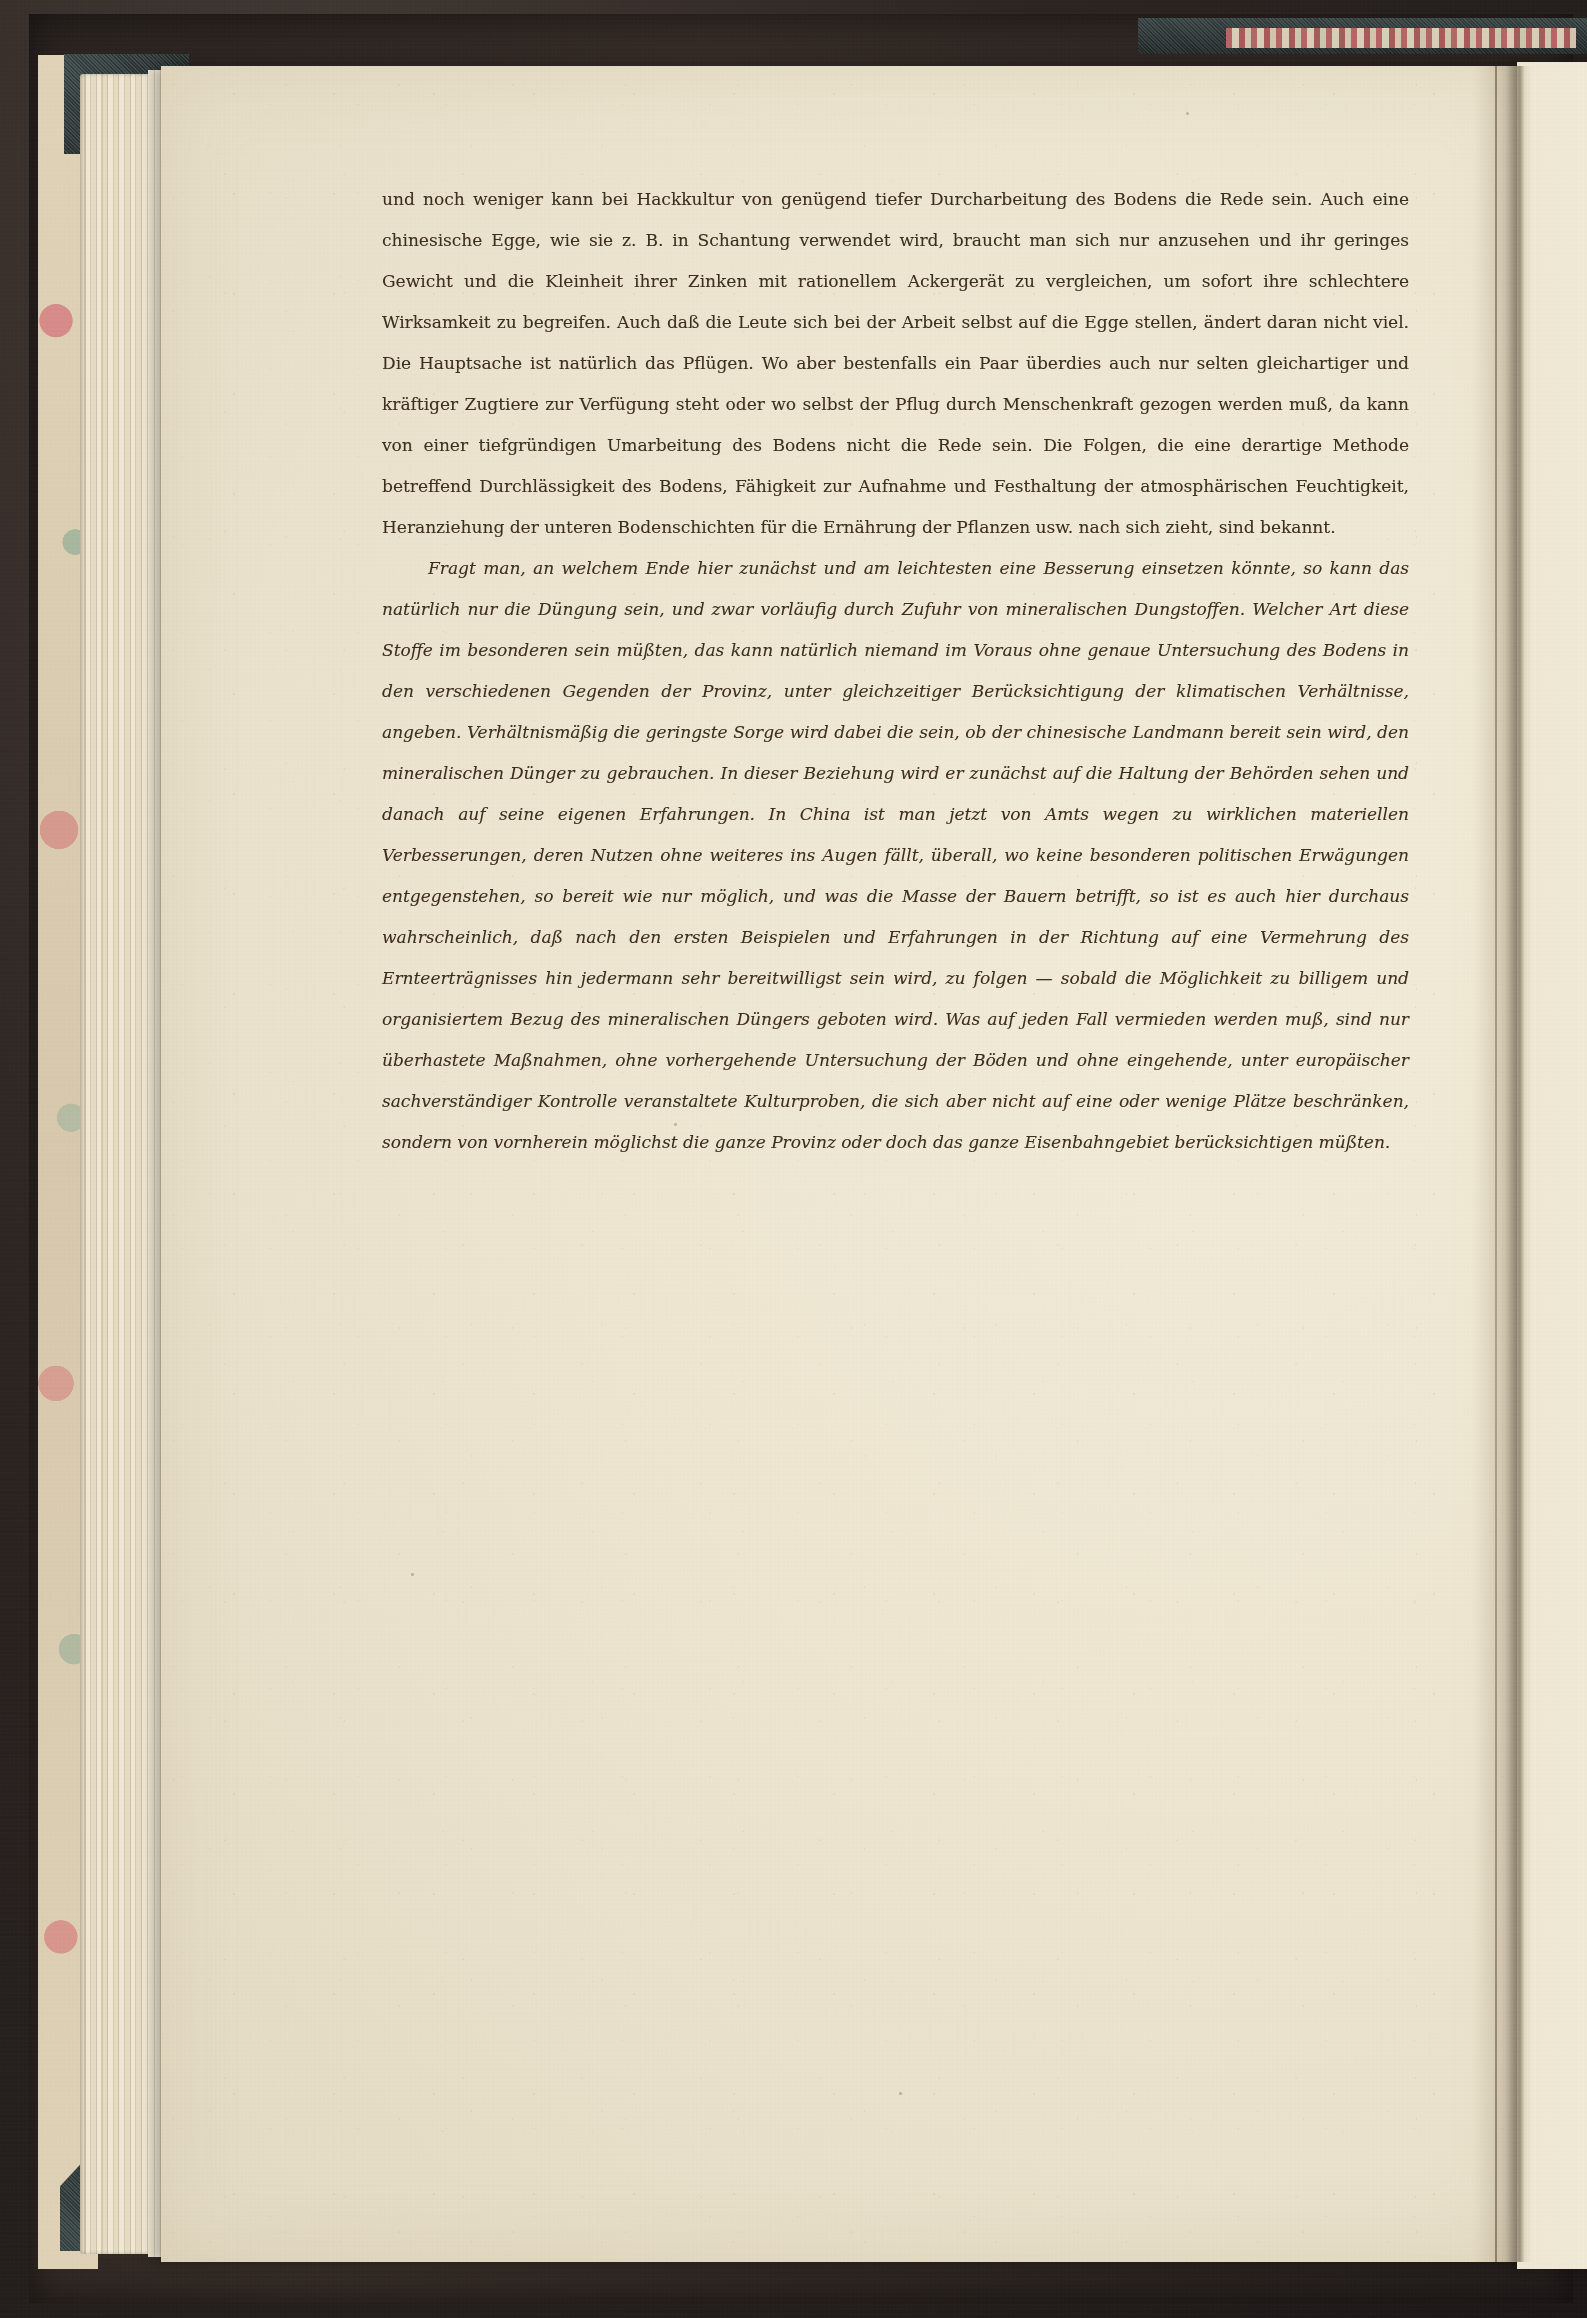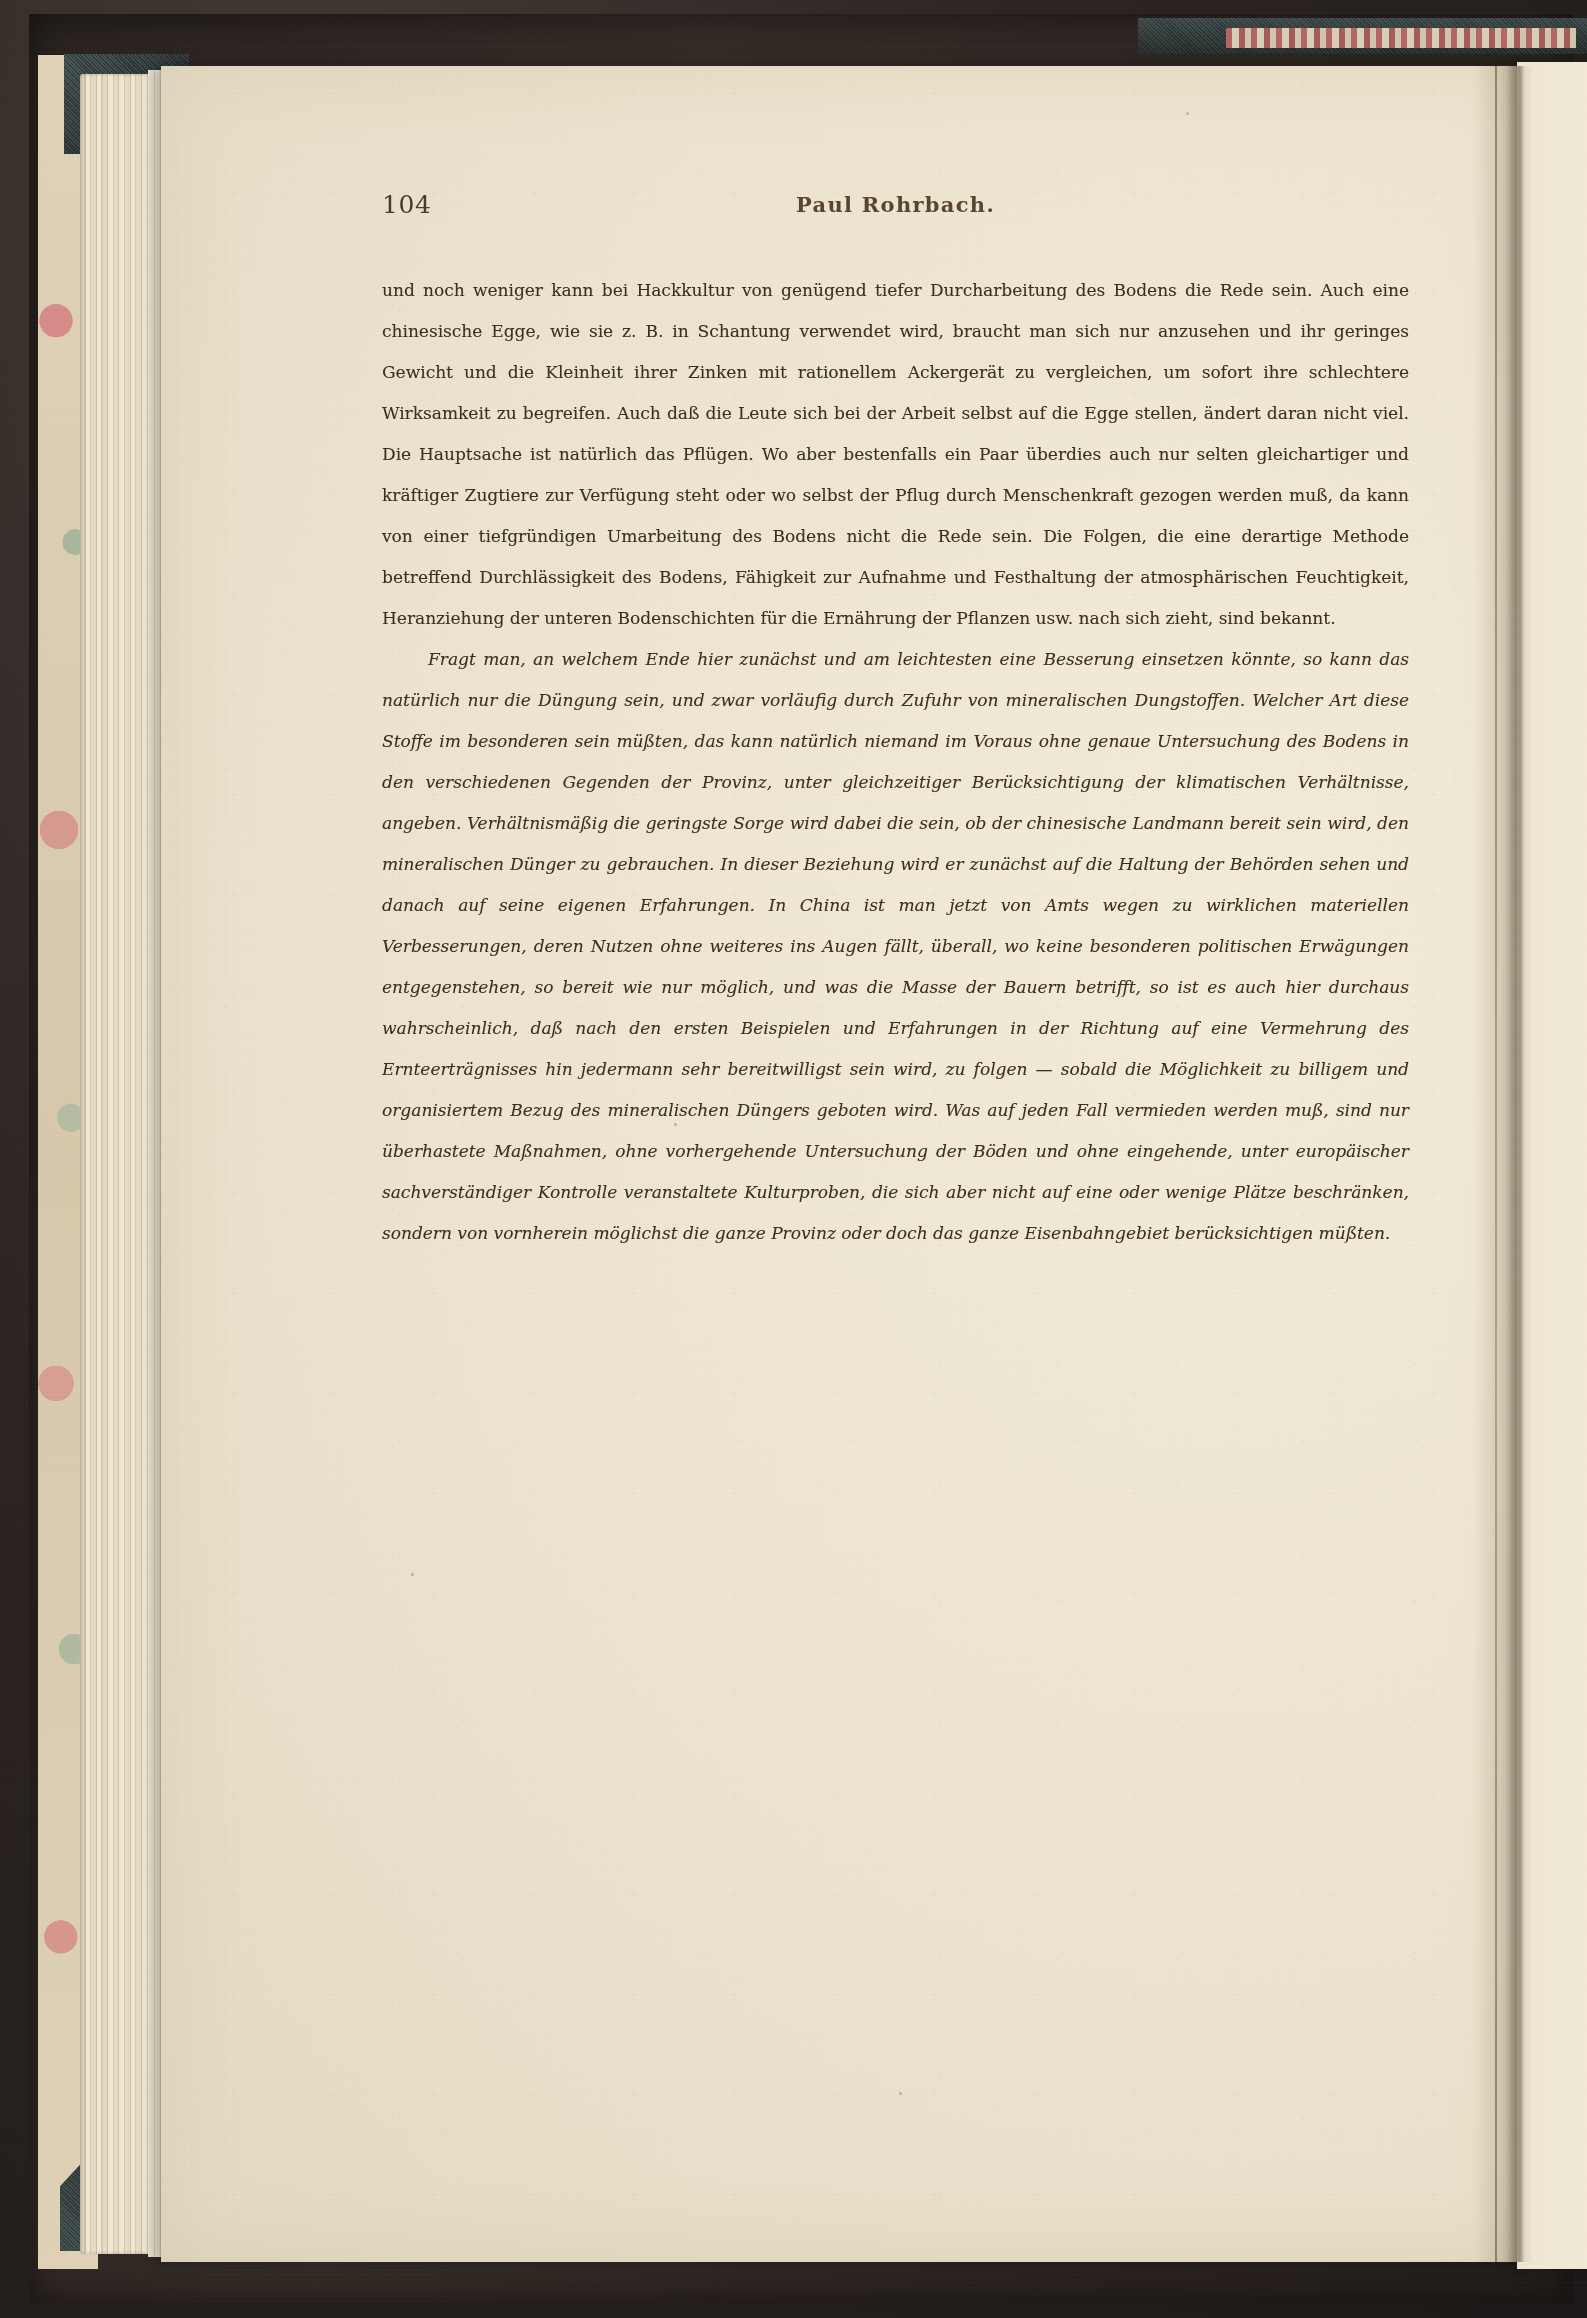--- a/index.html
+++ b/index.html
@@ -230,24 +230,20 @@
     <div class="gutter"></div>
     <div class="gutter-line"></div>
 
     <span class="speck" style="left:1025px;top:46px;width:3.1px;height:3.1px;"></span>
     <span class="speck" style="left:513px;top:1057px;width:2.5px;height:2.5px;"></span>
     <span class="speck" style="left:250px;top:1507px;width:2.5px;height:2.5px;"></span>
     <span class="speck" style="left:738px;top:2026px;width:2.5px;height:2.5px;"></span>
 
     <div class="textblock">
 
-      <div class="runhead">
-        <div class="folio">104</div>
-        <div class="runhead-title">Paul Rohrbach.</div>
-      </div>
 
       <div class="body-text">
         <p>und noch weniger kann bei Hackkultur von genügend tiefer Durcharbeitung des Bodens die Rede sein. Auch eine chinesische Egge, wie sie z. B. in Schantung verwendet wird, braucht man sich nur anzusehen und ihr geringes Gewicht und die Kleinheit ihrer Zinken mit rationellem Ackergerät zu vergleichen, um sofort ihre schlechtere Wirksamkeit zu begreifen. Auch daß die Leute sich bei der Arbeit selbst auf die Egge stellen, ändert daran nicht viel. Die Hauptsache ist natürlich das Pflügen. Wo aber bestenfalls ein Paar überdies auch nur selten gleichartiger und kräftiger Zugtiere zur Verfügung steht oder wo selbst der Pflug durch Menschenkraft gezogen werden muß, da kann von einer tiefgründigen Umarbeitung des Bodens nicht die Rede sein. Die Folgen, die eine derartige Methode betreffend Durchlässigkeit des Bodens, Fähigkeit zur Aufnahme und Festhaltung der atmosphärischen Feuchtigkeit, Heranziehung der unteren Bodenschichten für die Ernährung der Pflanzen usw. nach sich zieht, sind bekannt.</p>
         <p class="indent">Fragt man, an welchem Ende hier zunächst und am leichtesten eine Besserung einsetzen könnte, so kann das natürlich nur die Düngung sein, und zwar vorläufig durch Zufuhr von mineralischen Dungstoffen. Welcher Art diese Stoffe im besonderen sein müßten, das kann natürlich niemand im Voraus ohne genaue Untersuchung des Bodens in den verschiedenen Gegenden der Provinz, unter gleichzeitiger Berücksichtigung der klimatischen Verhältnisse, angeben. Verhältnismäßig die geringste Sorge wird dabei die sein, ob der chinesische Landmann bereit sein wird, den mineralischen Dünger zu gebrauchen. In dieser Beziehung wird er zunächst auf die Haltung der Behörden sehen und danach auf seine eigenen Erfahrungen. In China ist man jetzt von Amts wegen zu wirklichen materiellen Verbesserungen, deren Nutzen ohne weiteres ins Augen fällt, überall, wo keine besonderen politischen Erwägungen entgegenstehen, so bereit wie nur möglich, und was die Masse der Bauern betrifft, so ist es auch hier durchaus wahrscheinlich, daß nach den ersten Beispielen und Erfahrungen in der Richtung auf eine Vermehrung des Ernteerträgnisses hin jedermann sehr bereitwilligst sein wird, zu folgen — sobald die Möglichkeit zu billigem und organisiertem Bezug des mineralischen Düngers geboten wird. Was auf jeden Fall vermieden werden muß, sind nur überhastete Maßnahmen, ohne vorhergehende Untersuchung der Böden und ohne eingehende, unter europäischer sachverständiger Kontrolle veranstaltete Kulturproben, die sich aber nicht auf eine oder wenige Plätze beschränken, sondern von vornherein möglichst die ganze Provinz oder doch das ganze Eisenbahngebiet berücksichtigen müßten.</p>
       </div>
 
     </div>
   </div>
 </div>
 

